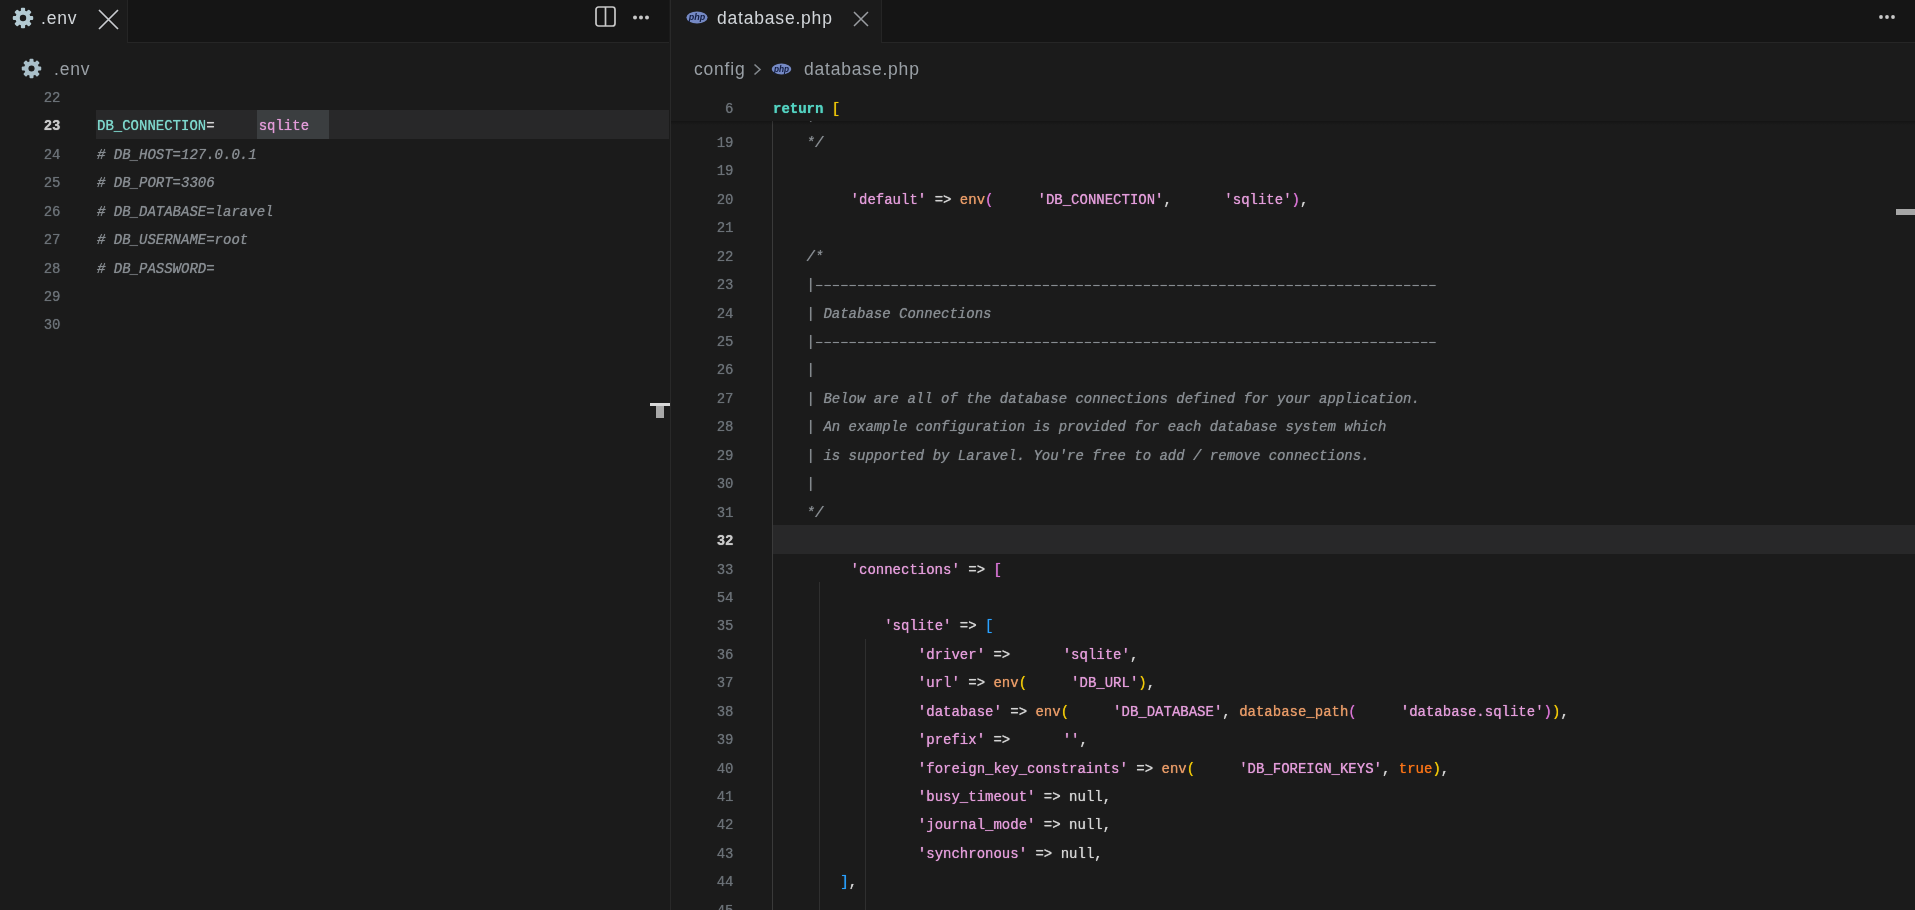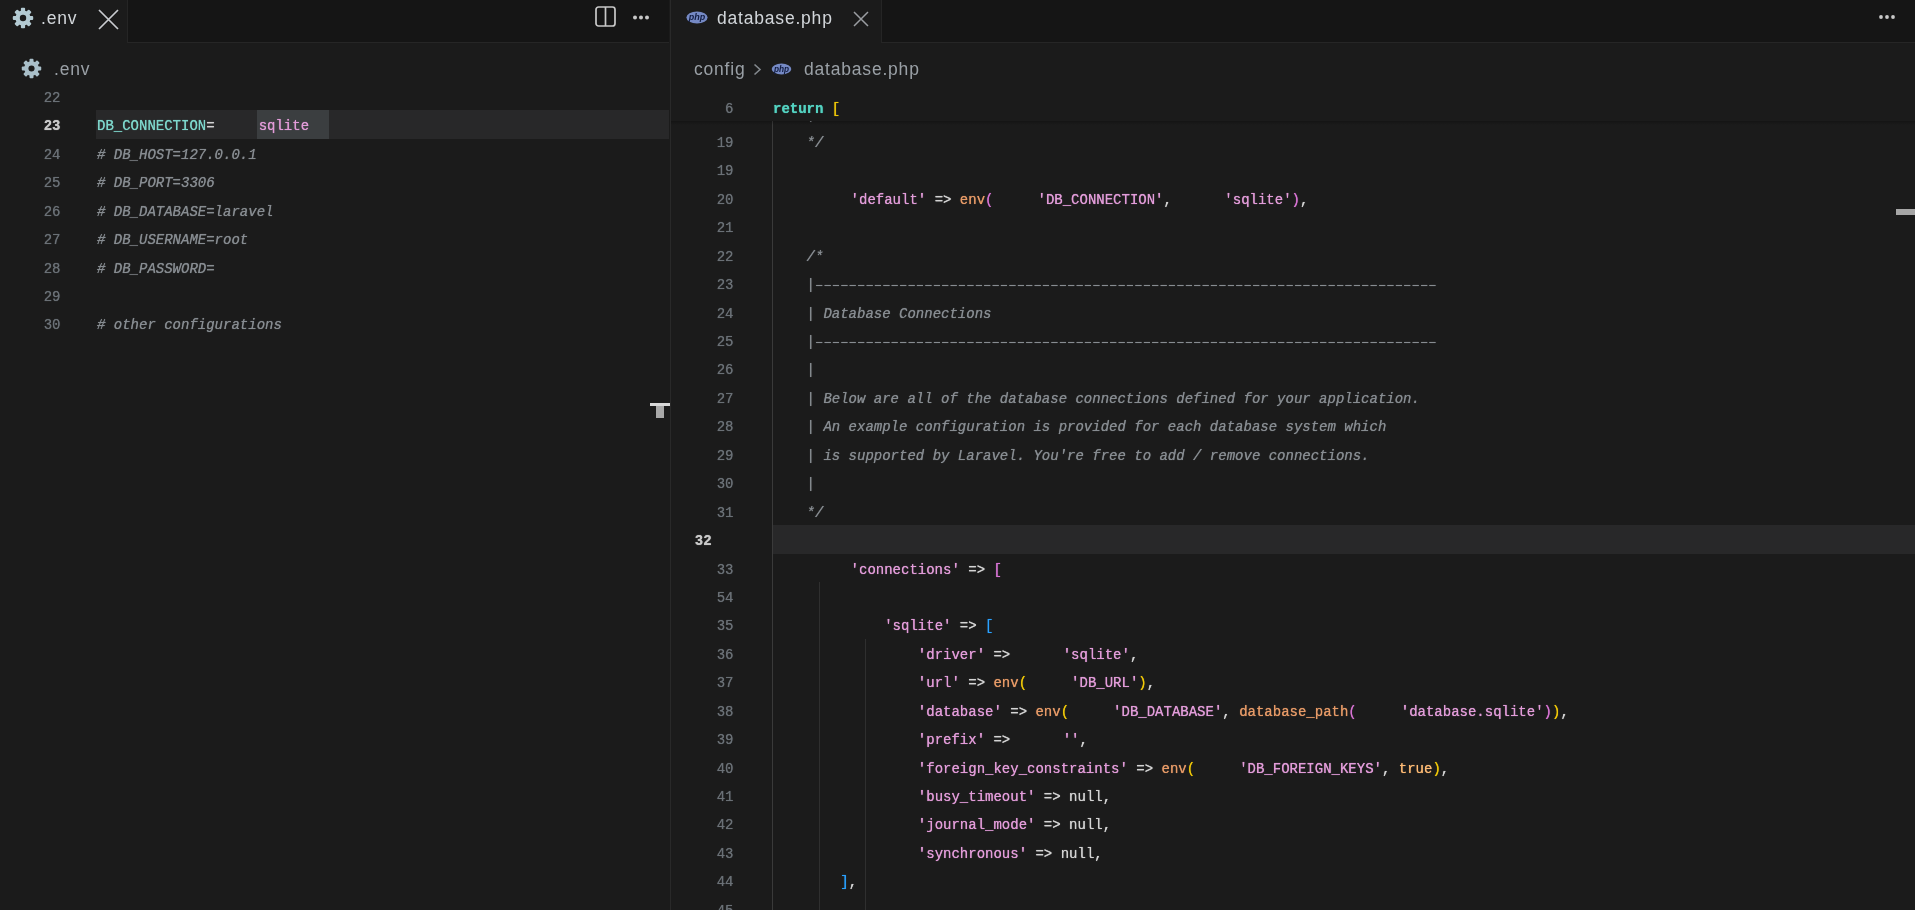--- a/index.html
+++ b/index.html
@@ -10,21 +10,21 @@
   .lnbright{color:#c9c9c9;}
   .cmt{color:#878c91;font-style:italic;}
   .str{color:#e29cd9;margin-left:44px;}
   .op{color:#d4d4d4;}
   .fn{color:#e69a67;}
   .kw{color:#53d2c1;font-weight:bold;}
   .envk{color:#7ed7cc;}
   .b1{color:#f0c808;}
   .b2{color:#d874d4;}
   .b3{color:#2aa1ff;}
-  .bool{color:#fdba74;text-align:right;}
+  .bool{color:#f97316;text-align:right;}
   .row{height:28.444px;line-height:28.444px;white-space:pre;}
   .guide{position:absolute;width:1px;}
   .tabtxt{color:#d2d6da;font-size:17.5px;letter-spacing:0.8px;}
   .bctxt{color:#9aa0a6;font-size:17.5px;letter-spacing:0.8px;}
 </style>
 </head>
 <body>
 
 <div class="abs" id="lp" style="left:0;top:0;width:669px;height:910px;">
 
@@ -102,21 +102,20 @@
 
   <div class="abs mono" style="left:97px;top:83.9px;">
     <div class="row"></div>
     <div class="row"><span class="envk">DB_CONNECTION</span><span class="op">=</span><span class="str">sqlite</span></div>
     <div class="row cmt"># DB_HOST=127.0.0.1</div>
     <div class="row cmt"># DB_PORT=3306</div>
     <div class="row cmt"># DB_DATABASE=laravel</div>
     <div class="row cmt"># DB_USERNAME=root</div>
     <div class="row cmt"># DB_PASSWORD=</div>
     <div class="row"></div>
-    <div class="row cmt"># other configurations</div>
   </div>
 
   <div class="abs" style="left:649.5px;top:402.6px;width:20.3px;height:3.4px;background:#d8d8d8;"></div>
   <div class="abs" style="left:655.7px;top:406px;width:8.4px;height:12px;background:#a8a8a8;"></div>
 </div>
 
 <div class="abs" style="left:670px;top:0;width:1px;height:910px;background:#292929;"></div>
 
 <div class="abs" id="rp" style="left:671px;top:0;width:1244px;height:910px;">
 
@@ -167,21 +166,21 @@
       <div class="row">22</div>
       <div class="row">23</div>
     <div class="row">24</div>
       <div class="row">25</div>
       <div class="row">26</div>
     <div class="row">27</div>
       <div class="row">28</div>
       <div class="row">29</div>
     <div class="row">30</div>
       <div class="row">31</div>
-    <div class="row lnbright" style="font-weight:bold;text-align:center;">32</div>
+    <div class="row lnbright" style="font-weight:bold;">32</div>
     <div class="row">33</div>
       <div class="row">54</div>
       <div class="row">35</div>
     <div class="row">36</div>
       <div class="row">37</div>
       <div class="row">38</div>
     <div class="row">39</div>
       <div class="row">40</div>
       <div class="row">41</div>
     <div class="row">42</div>

